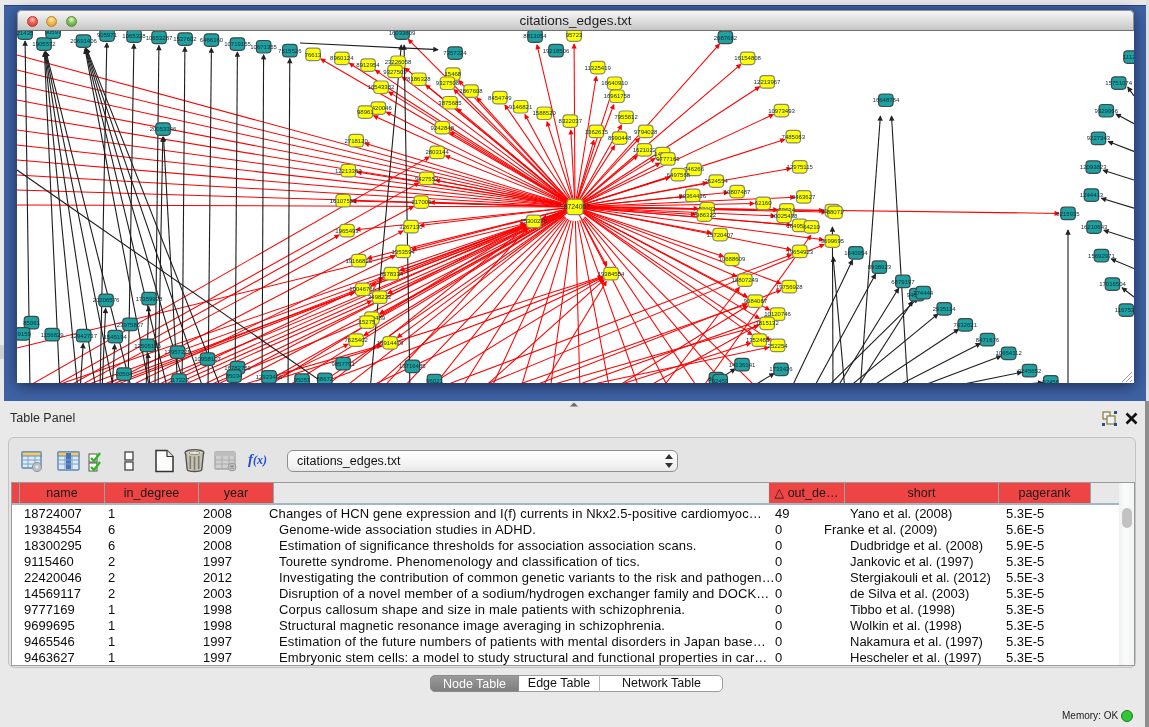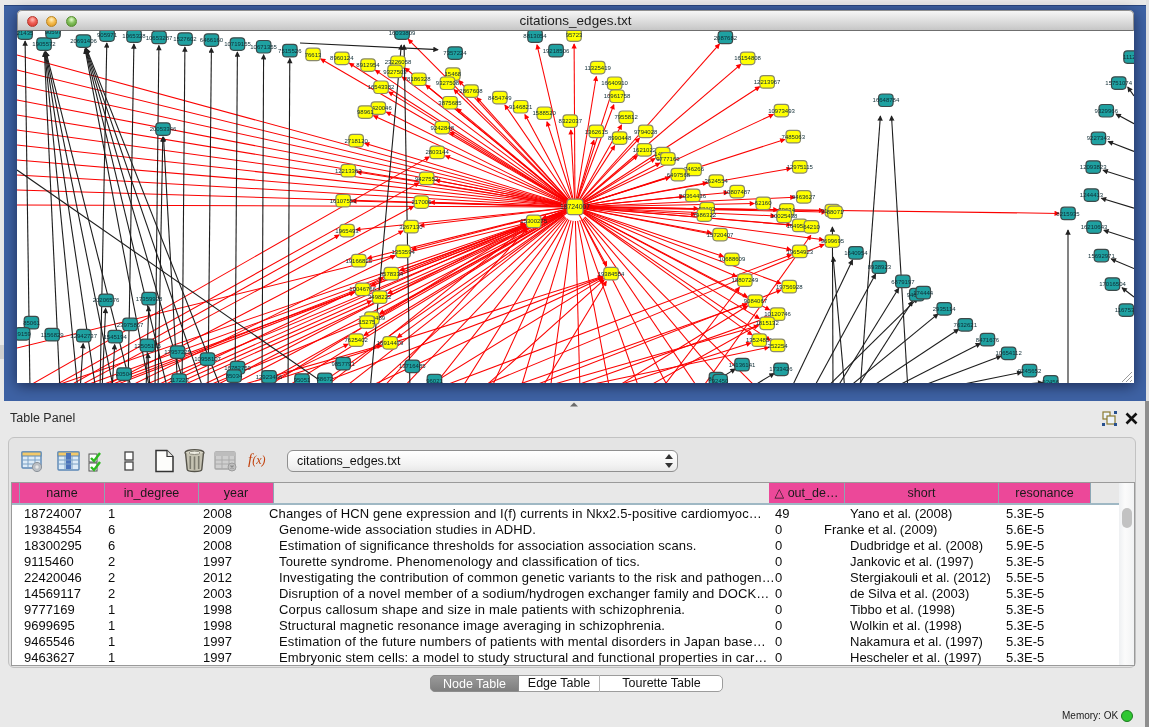--- a/index.html
+++ b/index.html
@@ -1,18 +1,18 @@
 <!DOCTYPE html>
 <html><head><meta charset="utf-8"><style>
 *{margin:0;padding:0;box-sizing:border-box}
 html,body{width:1149px;height:727px;background:#e9e9e9;font-family:"Liberation Sans",sans-serif;overflow:hidden}
 .abs{position:absolute}
 .row span{font-size:13px;color:#0c0c0c;white-space:nowrap}
 .row span:nth-child(4){letter-spacing:0.14px}
-.hcell{background:#ec4899;border-right:1px solid #8ba6b4;font-size:12.5px;color:#1a1a1a;text-align:center;height:20px;line-height:20px;top:0}
+.hcell{background:#ef4444;border-right:1px solid #8ba6b4;font-size:12.5px;color:#1a1a1a;text-align:center;height:20px;line-height:20px;top:0}
 </style></head><body>
 
 <div class="abs" style="left:4px;top:5px;width:1142px;height:396px;background:#3e62a4;border-top:1px solid #28457e"></div>
 
 <div class="abs" style="left:1146px;top:0;width:3px;height:401px;background:#e2e2e2"></div>
 
 <div class="abs" style="left:17px;top:10px;width:1117px;height:373px;border-radius:5px 5px 0 0;box-shadow:0 3px 14px rgba(0,0,20,.55);background:#fff"></div>
 <div class="abs" style="left:17px;top:10px;width:1117px;height:21px;border-radius:5px 5px 0 0;background:linear-gradient(#f6f6f6,#dadada 60%,#c6c6c6);border:1px solid #8f8f8f;border-bottom:1px solid #6f6f6f"></div>
 <div class="abs" style="left:17px;top:13px;width:1117px;text-align:center;font-size:13.5px;color:#1d1d1d">citations_edges.txt</div>
 <div class="abs" style="left:26.5px;top:15.5px;width:11px;height:11px;border-radius:50%;background:radial-gradient(circle at 50% 30%,#ffb0a8 8%,#ee6057 45%,#d93b31 90%);border:.5px solid #b5362c"></div>
@@ -594,38 +594,38 @@
  <path d="M8.3 8v13M12.5 8.4v13.4M16.7 8v13" stroke="#7c7a6e" stroke-width="1.6"></path>
  <ellipse cx="12.5" cy="4.8" rx="5.5" ry="1.7" fill="#efede2" stroke="#8a887c"></ellipse>
 </svg>
 <svg class="abs" style="left:214px;top:451px" width="24" height="22">
  <rect x="1" y="1" width="20" height="17" fill="#cfcfcf" stroke="#a5a5a5" stroke-width="1.3" rx="1"></rect>
  <rect x="1" y="1" width="20" height="4" fill="#bdbdbd"></rect>
  <path d="M1 9h20M1 13h20M8 5v13M15 5v13" stroke="#ababab"></path>
  <circle cx="18" cy="16" r="4" fill="#bfbfbf" stroke="#9c9c9c"></circle>
  <path d="M16.5 14.5l3 3M19.5 14.5l-3 3" stroke="#8b8b8b" stroke-width="1.2"></path>
 </svg>
-<div class="abs" style="left:248px;top:451px;font-family:'Liberation Serif',serif;font-style:italic;font-weight:normal;font-size:15px;color:#c2410c">f<span style="font-size:12px">(x)</span></div>
+<div class="abs" style="left:248px;top:451px;font-family:'Liberation Serif',serif;font-style:italic;font-weight:bold;font-size:15px;color:#1d4ed8">f<span style="font-size:12px">(x)</span></div>
 
 <div class="abs" style="left:287px;top:450px;width:391px;height:22px;background:linear-gradient(#ffffff,#f2f2f2 70%,#e8e8e8);border:1.5px solid #8f8f8f;border-radius:6px"></div>
 <div class="abs" style="left:297px;top:454px;font-size:12.5px;color:#111">citations_edges.txt</div>
 <svg class="abs" style="left:662px;top:453px" width="14" height="16">
  <path d="M7 1l4 5H3z" fill="#333"></path>
     <path d="M7 15l-4-5h8z" fill="#333"></path>
 </svg>
 
 <div class="abs" style="left:11px;top:482px;width:1124px;height:184px;background:#fff;border:1px solid #9a9a9a"></div>
 <div class="abs" style="left:12px;top:483px;width:1122px;height:22px;background:#e8e8e8">
  <div class="abs hcell" style="left:0;width:8px"></div>
  <div class="abs hcell" style="left:8px;width:85px">name</div>
  <div class="abs hcell" style="left:93px;width:94px">in_degree</div>
  <div class="abs hcell" style="left:187px;width:75px">year</div>
  <div class="abs hcell" style="left:757px;width:76px">△ out_de…</div>
  <div class="abs hcell" style="left:833px;width:154px">short</div>
- <div class="abs hcell" style="left:987px;width:92px">resonance</div>
+ <div class="abs hcell" style="left:987px;width:92px">pagerank</div>
  <div class="abs" style="left:0;top:20px;width:1122px;height:2px;background:#9fb8c4"></div>
 </div>
 <div class="abs row" style="top:505.5px">
     <span class="abs" style="left:24px">18724007</span>
     <span class="abs" style="left:108px">1</span>
     <span class="abs" style="left:203px">2008</span>
     <span class="abs" style="left:269px">Changes of HCN gene expression and I(f) currents in Nkx2.5-positive cardiomyoc…</span>
     <span class="abs" style="left:775px">49</span>
     <span class="abs" style="left:850px">Yano et al. (2008)</span>
     <span class="abs" style="left:1006px">5.3E-5</span>
@@ -657,21 +657,21 @@
     <span class="abs" style="left:850px">Jankovic et al. (1997)</span>
     <span class="abs" style="left:1006px">5.3E-5</span>
   </div>
 <div class="abs row" style="top:569.7px">
     <span class="abs" style="left:24px">22420046</span>
     <span class="abs" style="left:108px">2</span>
     <span class="abs" style="left:203px">2012</span>
     <span class="abs" style="left:279px">Investigating the contribution of common genetic variants to the risk and pathogen…</span>
     <span class="abs" style="left:775px">0</span>
     <span class="abs" style="left:850px">Stergiakouli et al. (2012)</span>
-    <span class="abs" style="left:1006px">5.5E-5</span>
+    <span class="abs" style="left:1006px">5.5E-3</span>
   </div>
 <div class="abs row" style="top:585.8px">
     <span class="abs" style="left:24px">14569117</span>
     <span class="abs" style="left:108px">2</span>
     <span class="abs" style="left:203px">2003</span>
     <span class="abs" style="left:279px">Disruption of a novel member of a sodium/hydrogen exchanger family and DOCK…</span>
     <span class="abs" style="left:775px">0</span>
     <span class="abs" style="left:850px">de Silva et al. (2003)</span>
     <span class="abs" style="left:1006px">5.3E-5</span>
   </div>
@@ -711,17 +711,17 @@
     <span class="abs" style="left:850px">Hescheler et al. (1997)</span>
     <span class="abs" style="left:1006px">5.3E-5</span>
   </div>
 
 <div class="abs" style="left:1119px;top:483px;width:15px;height:182px;background:linear-gradient(90deg,#eef0f2,#fbfbfb 40%,#f2f3f4)"></div>
 <div class="abs" style="left:1122px;top:508px;width:10px;height:20px;background:#c2c2c2;border-radius:5px"></div>
 
 <div class="abs" style="left:430px;top:675px;width:293px;height:17px;background:#fff;border:1px solid #9c9c9c;border-radius:5px"></div>
 <div class="abs" style="left:430px;top:675px;width:89px;height:17px;background:linear-gradient(#9a9a9a,#7e7e7e);border:1px solid #8c8c8c;border-radius:5px 0 0 5px;color:#fff;font-size:12.5px;text-align:center;line-height:16px">Node Table</div>
 <div class="abs" style="left:519px;top:675px;width:81px;height:17px;border-right:1px solid #b5b5b5;color:#111;font-size:12.5px;text-align:center;line-height:16px">Edge Table</div>
-<div class="abs" style="left:600px;top:675px;width:123px;height:17px;color:#111;font-size:12.5px;text-align:center;line-height:16px">Tourette Table</div>
+<div class="abs" style="left:600px;top:675px;width:123px;height:17px;color:#111;font-size:12.5px;text-align:center;line-height:16px">Network Table</div>
 
 <div class="abs" style="left:1145px;top:401px;width:4px;height:326px;background:#8e8e8e"></div>
 
 <div class="abs" style="left:1062px;top:710px;font-size:10px;color:#1c1c1c">Memory: OK</div>
 <div class="abs" style="left:1121px;top:710px;width:12px;height:12px;border-radius:50%;background:#2fc832;border:1px solid #1d7a20"></div>
 </body></html>

